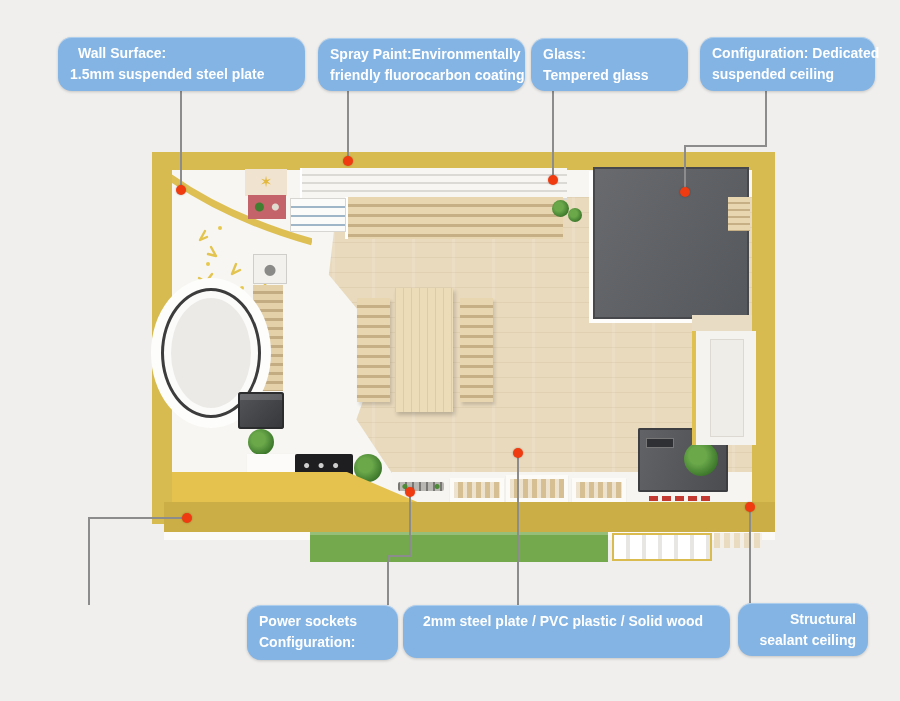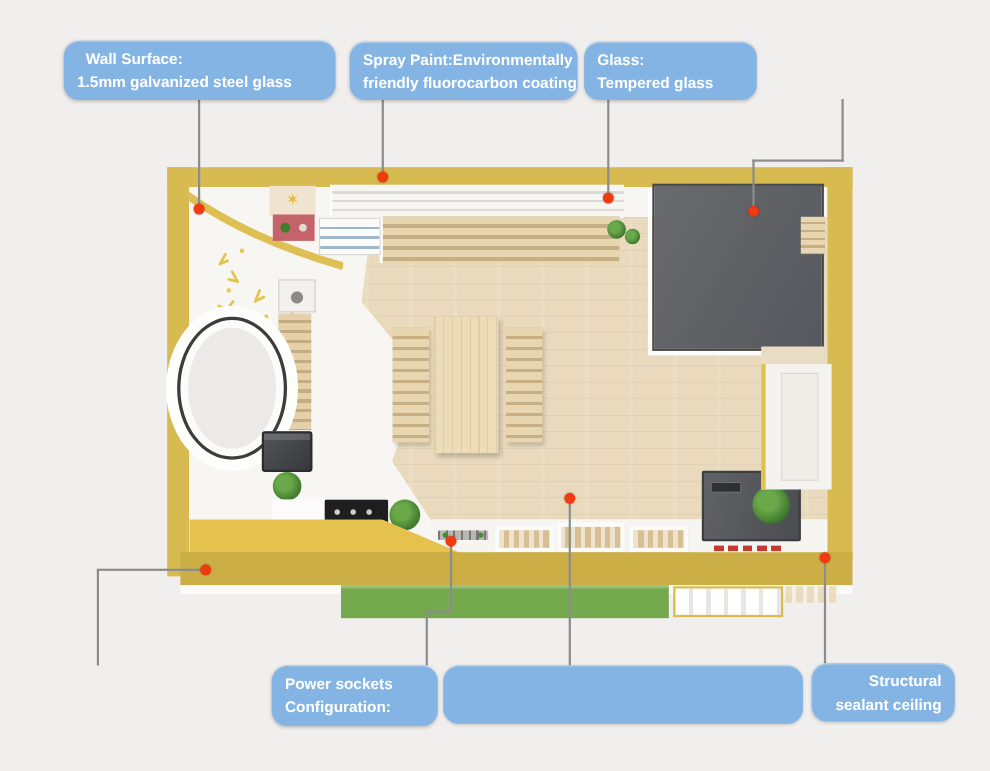--- a/index.html
+++ b/index.html
@@ -196,35 +196,40 @@
   <div class="dot" style="left:343px;top:156px;"></div>
   <div class="dot" style="left:548px;top:175px;"></div>
   <div class="dot" style="left:680px;top:187px;"></div>
   <div class="dot" style="left:182px;top:513px;"></div>
   <div class="dot" style="left:405px;top:487px;"></div>
   <div class="dot" style="left:513px;top:448px;"></div>
   <div class="dot" style="left:745px;top:502px;"></div>
 
   <div class="callout" style="left:58px;top:37px;width:223px;height:42px;">
     <span class="line indent">Wall Surface:</span>
-    <span class="line">1.5mm galvanized steel glass</span>
+    <span class="line">1.5mm suspended steel plate</span>
   </div>
   <div class="callout" style="left:318px;top:38px;width:183px;height:41px;">
     <span class="line">Spray Paint:Environmentally</span>
     <span class="line">friendly fluorocarbon coating</span>
   </div>
   <div class="callout" style="left:531px;top:38px;width:133px;height:41px;">
     <span class="line">Glass:</span>
     <span class="line">Tempered glass</span>
   </div>
+  <div class="callout" style="left:700px;top:37px;width:151px;height:42px;">
+    <span class="line">Configuration: Dedicated</span>
+    <span class="line">suspended ceiling</span>
+  </div>
 
   <div class="callout" style="left:247px;top:605px;width:127px;height:43px;">
     <span class="line">Power sockets</span>
     <span class="line">Configuration:</span>
   </div>
   <div class="callout" style="left:403px;top:605px;width:303px;height:41px;">
+    <span class="line indent">2mm steel plate / PVC plastic / Solid wood</span>
   </div>
   <div class="callout" style="left:738px;top:603px;width:106px;height:41px;text-align:right;">
     <span class="line">Structural</span>
     <span class="line indent">sealant ceiling</span>
   </div>
 
 </div>
 
 </body></html>

